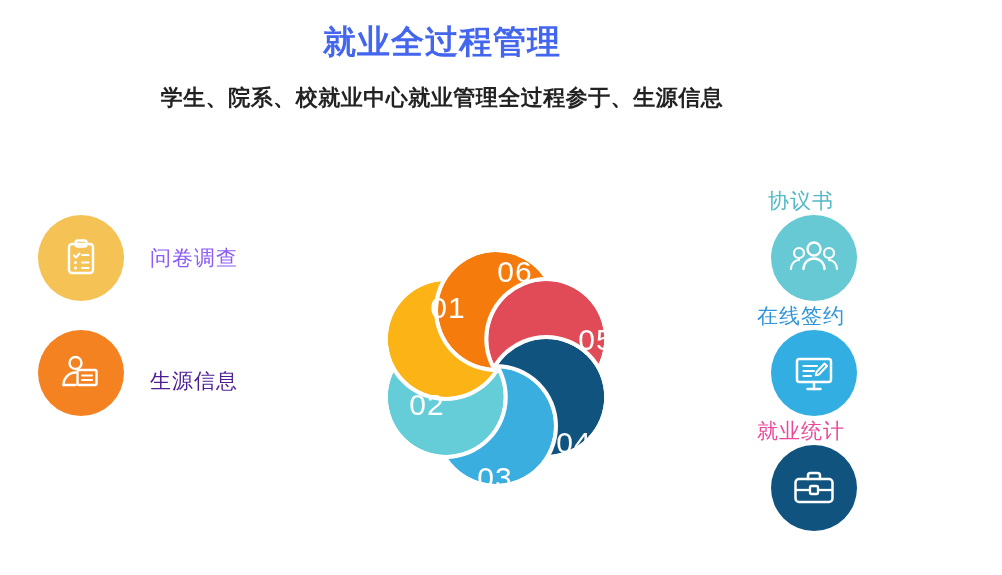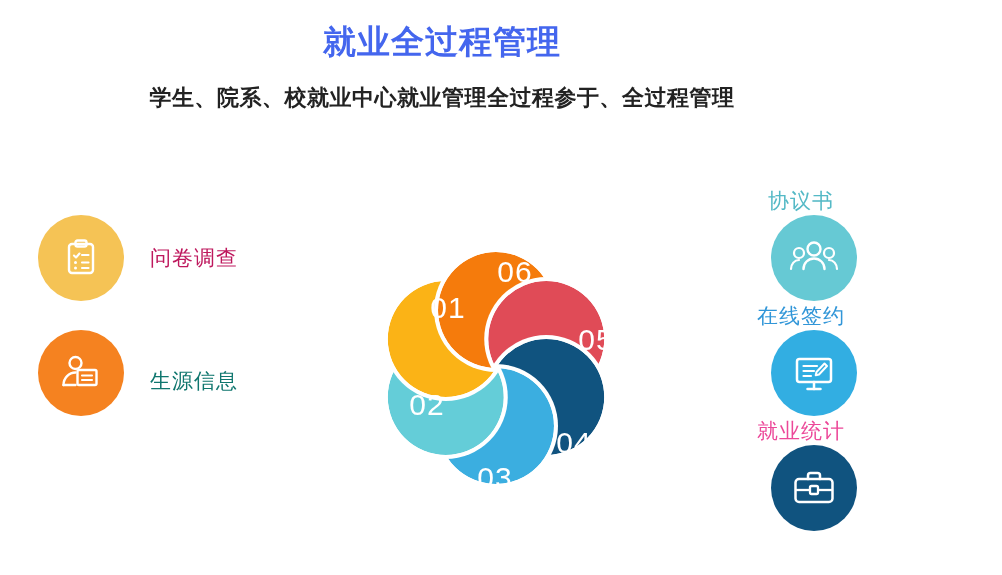--- a/index.html
+++ b/index.html
@@ -94,57 +94,57 @@
     text-anchor: middle;
     dominant-baseline: central;
     letter-spacing: 1px;
   }
 </style>
 </head>
 <body>
 
 <div class="header">
   <h1 class="title" style="color: rgb(68, 102, 238);">就业全过程管理</h1>
-  <p class="subtitle" style="color: rgb(34, 34, 34);">学生、院系、校就业中心就业管理全过程参于、全过程管理</p>
+  <p class="subtitle" style="color: rgb(34, 34, 34);">学生、院系、校就业中心就业管理全过程参于、生源信息</p>
 </div>
 
 <div class="col col-left">
 
   <div class="item">
     <div class="bubble" style="background: rgb(245, 195, 85);">
       <span>
         <svg width="44" height="44" viewBox="0 0 44 44" fill="none">
           <rect x="10" y="8" width="24" height="29" rx="3" stroke="#ffffff" stroke-width="2.4"></rect>
           <rect x="16.5" y="4.5" width="11" height="6" rx="2" stroke="#ffffff" stroke-width="2.4" fill="none"></rect>
           <path d="M15 19.5l2 2 3.5-4" stroke="#ffffff" stroke-width="2.1" stroke-linecap="round" stroke-linejoin="round"></path>
           <line x1="23" y1="19" x2="29.5" y2="19" stroke="#ffffff" stroke-width="2.1" stroke-linecap="round"></line>
           <circle cx="16.5" cy="26.5" r="1.5" fill="#ffffff"></circle>
           <line x1="23" y1="26.5" x2="29.5" y2="26.5" stroke="#ffffff" stroke-width="2.1" stroke-linecap="round"></line>
           <circle cx="16.5" cy="32" r="1.5" fill="#ffffff"></circle>
           <line x1="23" y1="32" x2="29.5" y2="32" stroke="#ffffff" stroke-width="2.1" stroke-linecap="round"></line>
         </svg>
       </span>
     </div>
-    <div class="item-label" style="color: #be185d;">问卷调查</div>
+    <div class="item-label" style="color: #8b5cf6;">问卷调查</div>
   </div>
 
   <div class="item">
     <div class="bubble" style="background: rgb(245, 130, 32);">
       <span>
         <svg width="46" height="46" viewBox="0 0 46 46" fill="none">
           <circle cx="17.5" cy="13" r="6" stroke="#ffffff" stroke-width="2.4"></circle>
           <path d="M5.5 35c0-7 5.5-12.5 12-12.5" stroke="#ffffff" stroke-width="2.4" stroke-linecap="round"></path>
           <path d="M5.5 35h12" stroke="#ffffff" stroke-width="2.4" stroke-linecap="round"></path>
           <rect x="19.5" y="20" width="19" height="15" rx="1.5" stroke="#ffffff" stroke-width="2.4"></rect>
           <line x1="24" y1="25.5" x2="34" y2="25.5" stroke="#ffffff" stroke-width="2.1" stroke-linecap="round"></line>
           <line x1="24" y1="30" x2="34" y2="30" stroke="#ffffff" stroke-width="2.1" stroke-linecap="round"></line>
         </svg>
       </span>
     </div>
-    <div class="item-label" style="color: #0f766e; margin-top: 15px;">生源信息</div>
+    <div class="item-label" style="color: #4c1d95; margin-top: 15px;">生源信息</div>
   </div>
 
 
 </div>
 
 <div class="col col-right">
 
   <div class="item">
     <div class="item-label" style="color: rgb(84, 185, 198);">协议书</div>
     <div class="bubble" style="background: rgb(102, 201, 212);">

